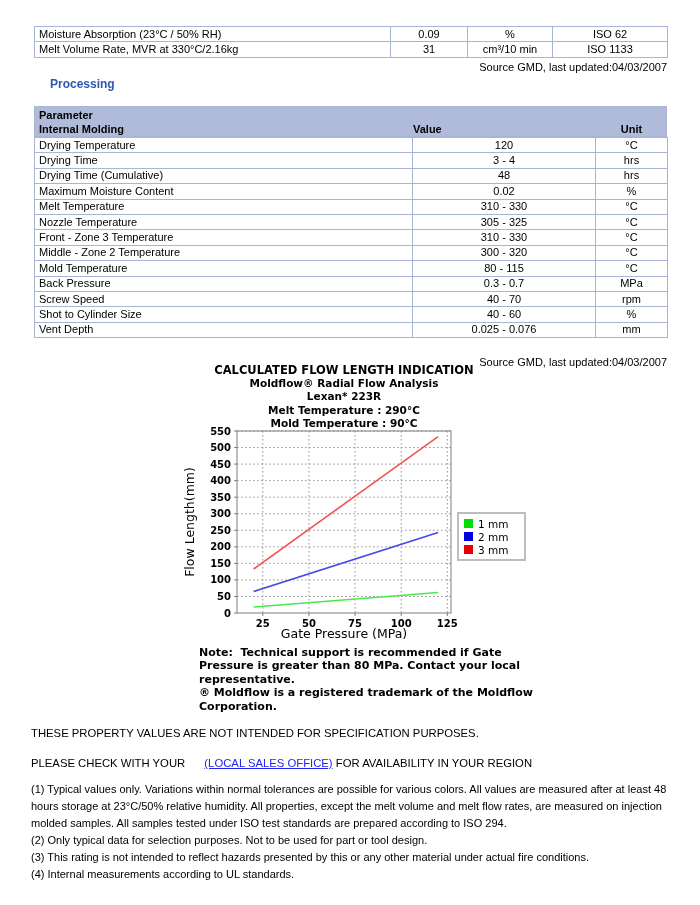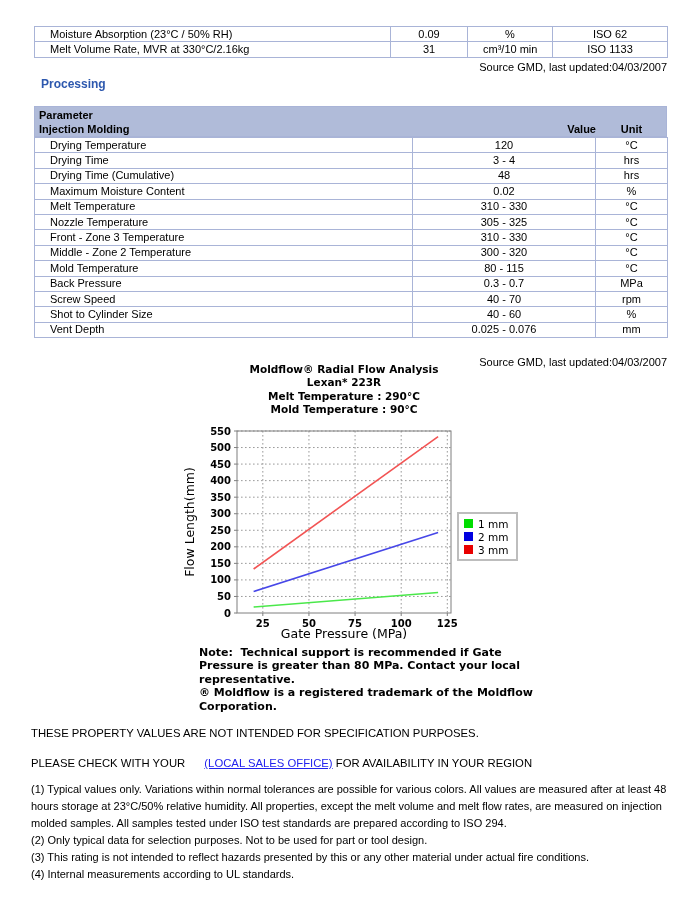--- a/index.html
+++ b/index.html
@@ -1,53 +1,53 @@
 <!DOCTYPE html>
 <html><head>
 <meta charset="utf-8">
 <style>
   html,body{margin:0;padding:0;background:#fff;}
   .doc{position:relative;width:700px;height:905px;background:#fff;overflow:hidden;
        font-family:"Liberation Sans",sans-serif;font-size:11px;color:#000;}
 
   
   .dtable{position:absolute;left:34px;width:633px;border-collapse:collapse;table-layout:fixed;}
-  .dtable td{border:1px solid #a9b4d7;height:14.4px;line-height:13px;padding:0 15px;
+  .dtable td{border:1px solid #a9b4d7;height:14.4px;line-height:13px;padding:0 4px;
              font-size:11px;overflow:hidden;white-space:nowrap;}
   .dtable td.c{text-align:center;}
 
   #top-table{top:26px;}
   #proc-table{top:137px;}
 
   
   .ptable-header{position:absolute;left:34px;top:106px;width:631px;height:29px;
                  background:#b0bbd9;border:1px solid #a9b4d7;font-weight:bold;font-size:11px;}
   .ph-param1{position:absolute;left:4px;top:2px;}
   .ph-param2{position:absolute;left:4px;bottom:1px;}
-  .ph-value{position:absolute;left:378px;width:183px;bottom:1px;text-align:right;}
+  .ph-value{position:absolute;left:378px;width:183px;bottom:1px;text-align:left;}
   .ph-unit{position:absolute;left:561px;width:71px;bottom:1px;text-align:center;}
 
   .source-note{position:absolute;left:34px;width:633px;text-align:right;font-size:11px;}
   #source-1{top:61px;}
   #source-2{top:356px;}
 
-  .section-heading{position:absolute;left:41px;top:77px;font-size:12px;font-weight:bold;color:#2d58ae;}
+  .section-heading{position:absolute;left:50px;top:77px;font-size:12px;font-weight:bold;color:#2d58ae;}
 
   
   .chart-titles{position:absolute;left:237px;top:363px;width:214px;display:flex;
                 flex-direction:column;align-items:center;font-family:"DejaVu Sans",sans-serif;}
   .ct-main{font-size:11.5px;font-weight:bold;white-space:nowrap;line-height:14px;}
   .ct-sub{font-size:10.5px;font-weight:bold;white-space:nowrap;line-height:13.4px;}
 
   #chart-svg{position:absolute;left:181px;top:426px;}
   .tick{font-family:"DejaVu Sans",sans-serif;font-size:10px;font-weight:bold;fill:#000;}
   .axis-label{font-family:"DejaVu Sans",sans-serif;font-size:12.5px;fill:#000;}
 
   .legend-box{position:absolute;left:457px;top:512px;background:#fff;border:2px solid #bdbdbd;
-              padding:3px 8px 3px 5px;font-family:"DejaVu Sans",sans-serif;font-size:10.5px;}
+              padding:3px 16px 3px 5px;font-family:"DejaVu Sans",sans-serif;font-size:10.5px;}
   .legend-item{display:flex;align-items:center;height:13px;}
   .legend-swatch{width:9px;height:9px;margin-right:5px;flex:0 0 auto;}
 
   .chart-note{position:absolute;left:199px;top:646px;width:345px;
               font-family:"DejaVu Sans",sans-serif;font-size:11px;font-weight:bold;
               line-height:13.4px;white-space:pre-wrap;}
 
   
   .disclaimer{position:absolute;left:31px;top:727px;font-size:11.3px;}
   .availability{position:absolute;left:31px;top:757px;font-size:11.3px;}
@@ -81,21 +81,21 @@
         </tr>
       </tbody>
   </table>
 
   <div class="source-note" id="source-1">Source GMD, last updated:04/03/2007</div>
 
   <div class="section-heading">Processing</div>
 
   <div class="ptable-header">
     <div class="ph-param1">Parameter</div>
-    <div class="ph-param2">Injection Molding</div>
+    <div class="ph-param2">Internal Molding</div>
     <div class="ph-value">Value</div>
     <div class="ph-unit">Unit</div>
   </div>
 
   <table class="dtable" id="proc-table">
     <colgroup>
         <col style="width:378px">
         <col style="width:183px">
         <col style="width:72px">
       </colgroup>
@@ -164,20 +164,21 @@
           <td>Vent Depth</td>
           <td class="c">0.025 - 0.076</td>
           <td class="c">mm</td>
         </tr>
       </tbody>
   </table>
 
   <div class="source-note" id="source-2">Source GMD, last updated:04/03/2007</div>
 
   <div class="chart-titles">
+    <div class="ct-main">CALCULATED FLOW LENGTH INDICATION</div>
     <div class="ct-sub">Moldflow® Radial Flow Analysis</div>
     <div class="ct-sub">Lexan*  223R</div>
     <div class="ct-sub">Melt Temperature : 290°C</div>
     <div class="ct-sub">Mold Temperature : 90°C</div>
   </div>
 
   <svg id="chart-svg" width="290" height="215">
       <line x1="81.82758620689656" y1="5" x2="81.82758620689656" y2="187" stroke="#9a9a9a" stroke-width="1" stroke-dasharray="1.6,2.4"></line>
       <line x1="81.82758620689656" y1="187" x2="81.82758620689656" y2="190" stroke="#7f7f7f"></line>
       <text x="81.82758620689656" y="201" text-anchor="middle" class="tick">25</text>

